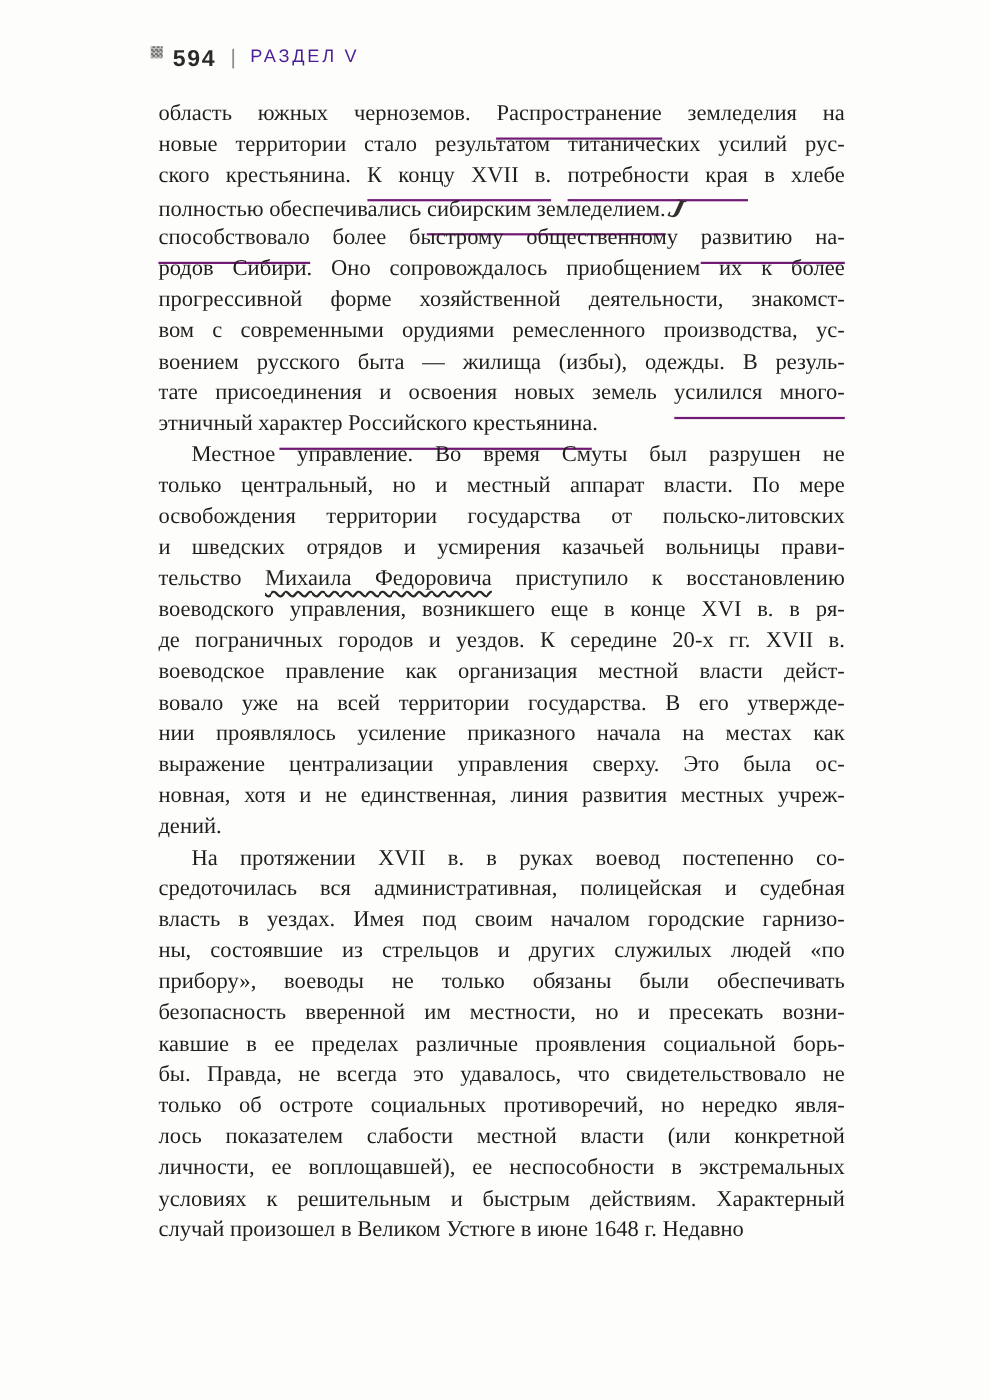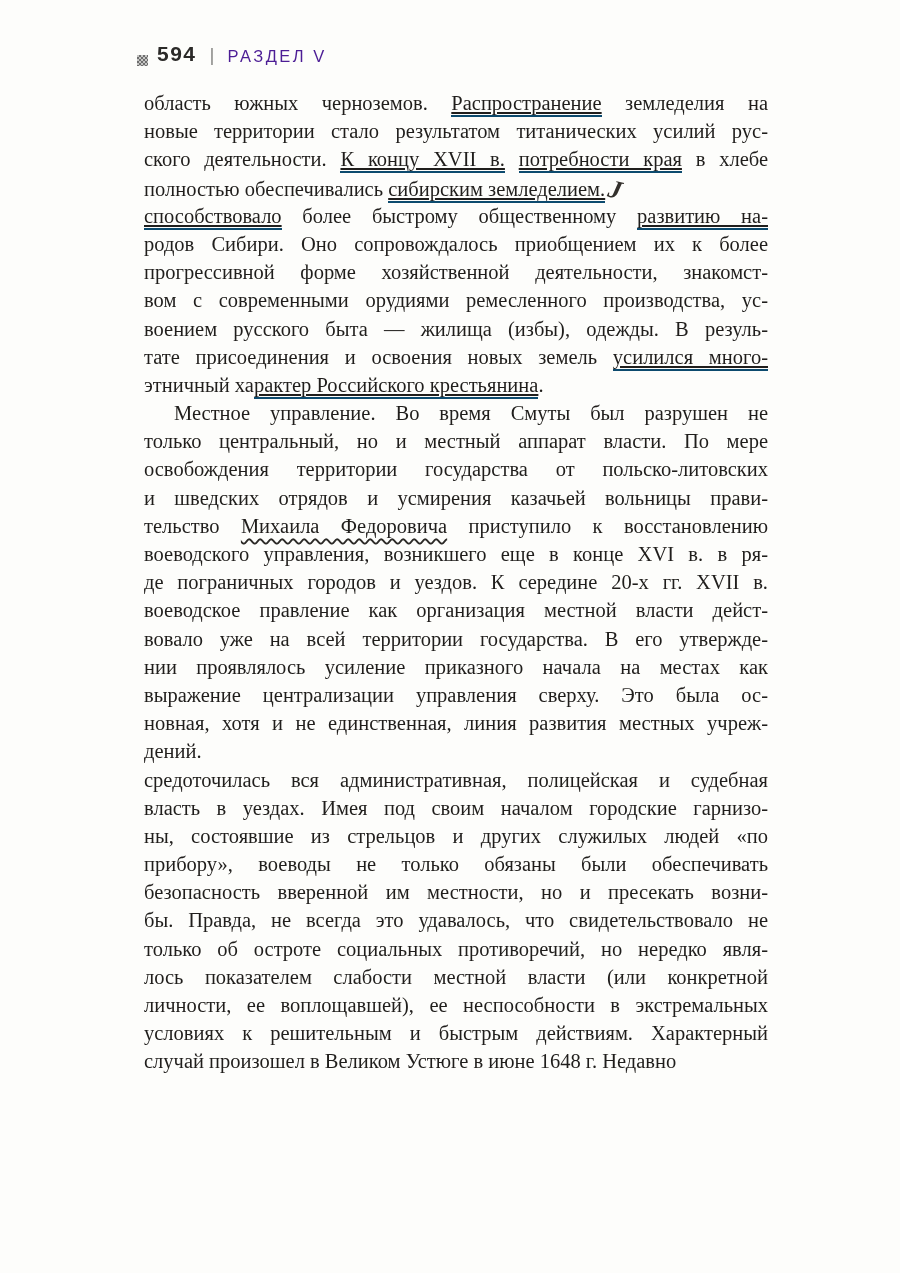--- a/index.html
+++ b/index.html
@@ -7,21 +7,21 @@
     width: 900px; height: 1273px;
     background: #fdfdfb;
     position: relative;
     overflow: hidden;
     font-family: "Liberation Serif", serif;
   }
   .page-header {
     position: absolute;
     top: 42px; left: 137px;
     display: flex;
-    align-items: flex-end;
+    align-items: flex-start;
     font-family: "Liberation Sans", sans-serif;
   }
   .bullet {
     width: 11px; height: 11px;
     margin-right: 9px;
     background-image: repeating-conic-gradient(#6e6e6e 0% 25%, #c6c6c4 0% 50%);
     background-size: 4px 4px;
   }
   .page-number {
     font-size: 21px;
@@ -51,23 +51,22 @@
   .line {
     line-height: 28.2px;
     height: 28.2px;
     text-align: justify;
     text-align-last: justify;
     white-space: nowrap-disabled; 
   }
   .line.last { text-align-last: left; }
   .line.indent { padding-left: 30px; }
   .seg-underline {
-    border-bottom: 2px solid #0c4a6e;
-    padding-bottom: 1px;
-    text-decoration: underline;
+    border-bottom: 2px solid #701a75;
+    padding-bottom: 11px;
   }
   .seg-underline-wavy {
     text-decoration: underline;
     text-decoration-style: wavy;
     text-decoration-thickness: 1.5px;
     text-decoration-color: #2b2926;
     text-underline-offset: 5px;
   }
   .seg-bold { font-weight: normal; }
   .seg-pen-mark {
@@ -87,21 +86,21 @@
   <span class="bullet"></span>
   <span class="page-number">594</span>
   <span class="header-sep">|</span>
   <span class="section-title">РАЗДЕЛ V</span>
 </div>
 
 <div class="text-block">
     <div class="paragraph">
       <div class="line"><span>область южных черноземов. </span><span class="seg-underline">Распространение</span><span> земледелия на</span></div>
       <div class="line"><span>новые территории стало результатом титанических усилий рус-</span></div>
-      <div class="line"><span>ского деятельности. </span><span class="seg-underline">К концу XVII в.</span><span> </span><span class="seg-underline">потребности края</span><span> в хлебе</span></div>
+      <div class="line"><span>ского крестьянина. </span><span class="seg-underline">К концу XVII в.</span><span> </span><span class="seg-underline">потребности края</span><span> в хлебе</span></div>
       <div class="line last"><span>полностью обеспечивались </span><span class="seg-underline">сибирским земледелием.</span><span class="seg-pen-mark">J</span></div>
     </div>
     <div class="paragraph">
       <div class="line"><span class="seg-underline">способствовало</span><span> более быстрому общественному </span><span class="seg-underline">развитию на-</span></div>
       <div class="line"><span>родов Сибири. Оно сопровождалось приобщением их к более</span></div>
       <div class="line"><span>прогрессивной форме хозяйственной деятельности, знакомст-</span></div>
       <div class="line"><span>вом с современными орудиями ремесленного производства, ус-</span></div>
       <div class="line"><span>воением русского быта — жилища (избы), одежды. В резуль-</span></div>
       <div class="line"><span>тате присоединения и освоения новых земель </span><span class="seg-underline">усилился много-</span></div>
       <div class="line last"><span>этничный ха</span><span class="seg-underline">рактер Российского крестьянина</span><span>.</span></div>
@@ -115,25 +114,27 @@
       <div class="line"><span>воеводского управления, возникшего еще в конце XVI в. в ря-</span></div>
       <div class="line"><span>де пограничных городов и уездов. К середине 20-х гг. XVII в.</span></div>
       <div class="line"><span>воеводское правление как организация местной власти дейст-</span></div>
       <div class="line"><span>вовало уже на всей территории государства. В его утвержде-</span></div>
       <div class="line"><span>нии проявлялось усиление приказного начала на местах как</span></div>
       <div class="line"><span>выражение централизации управления сверху. Это была ос-</span></div>
       <div class="line"><span>новная, хотя и не единственная, линия развития местных учреж-</span></div>
       <div class="line last"><span>дений.</span></div>
     </div>
     <div class="paragraph">
+      <div class="line indent"><span>На протяжении XVII в. в руках воевод постепенно со-</span></div>
       <div class="line"><span>средоточилась вся административная, полицейская и судебная</span></div>
       <div class="line"><span>власть в уездах. Имея под своим началом городские гарнизо-</span></div>
       <div class="line"><span>ны, состоявшие из стрельцов и других служилых людей «по</span></div>
       <div class="line"><span>прибору», воеводы не только обязаны были обеспечивать</span></div>
       <div class="line"><span>безопасность вверенной им местности, но и пресекать возни-</span></div>
+      <div class="line"><span>кавшие в ее пределах различные проявления социальной борь-</span></div>
       <div class="line"><span>бы. Правда, не всегда это удавалось, что свидетельствовало не</span></div>
       <div class="line"><span>только об остроте социальных противоречий, но нередко явля-</span></div>
       <div class="line"><span>лось показателем слабости местной власти (или конкретной</span></div>
       <div class="line"><span>личности, ее воплощавшей), ее неспособности в экстремальных</span></div>
       <div class="line"><span>условиях к решительным и быстрым действиям. Характерный</span></div>
       <div class="line last"><span>случай произошел в Великом Устюге в июне 1648 г. Недавно</span></div>
     </div>
   </div>
 
 </body></html>

